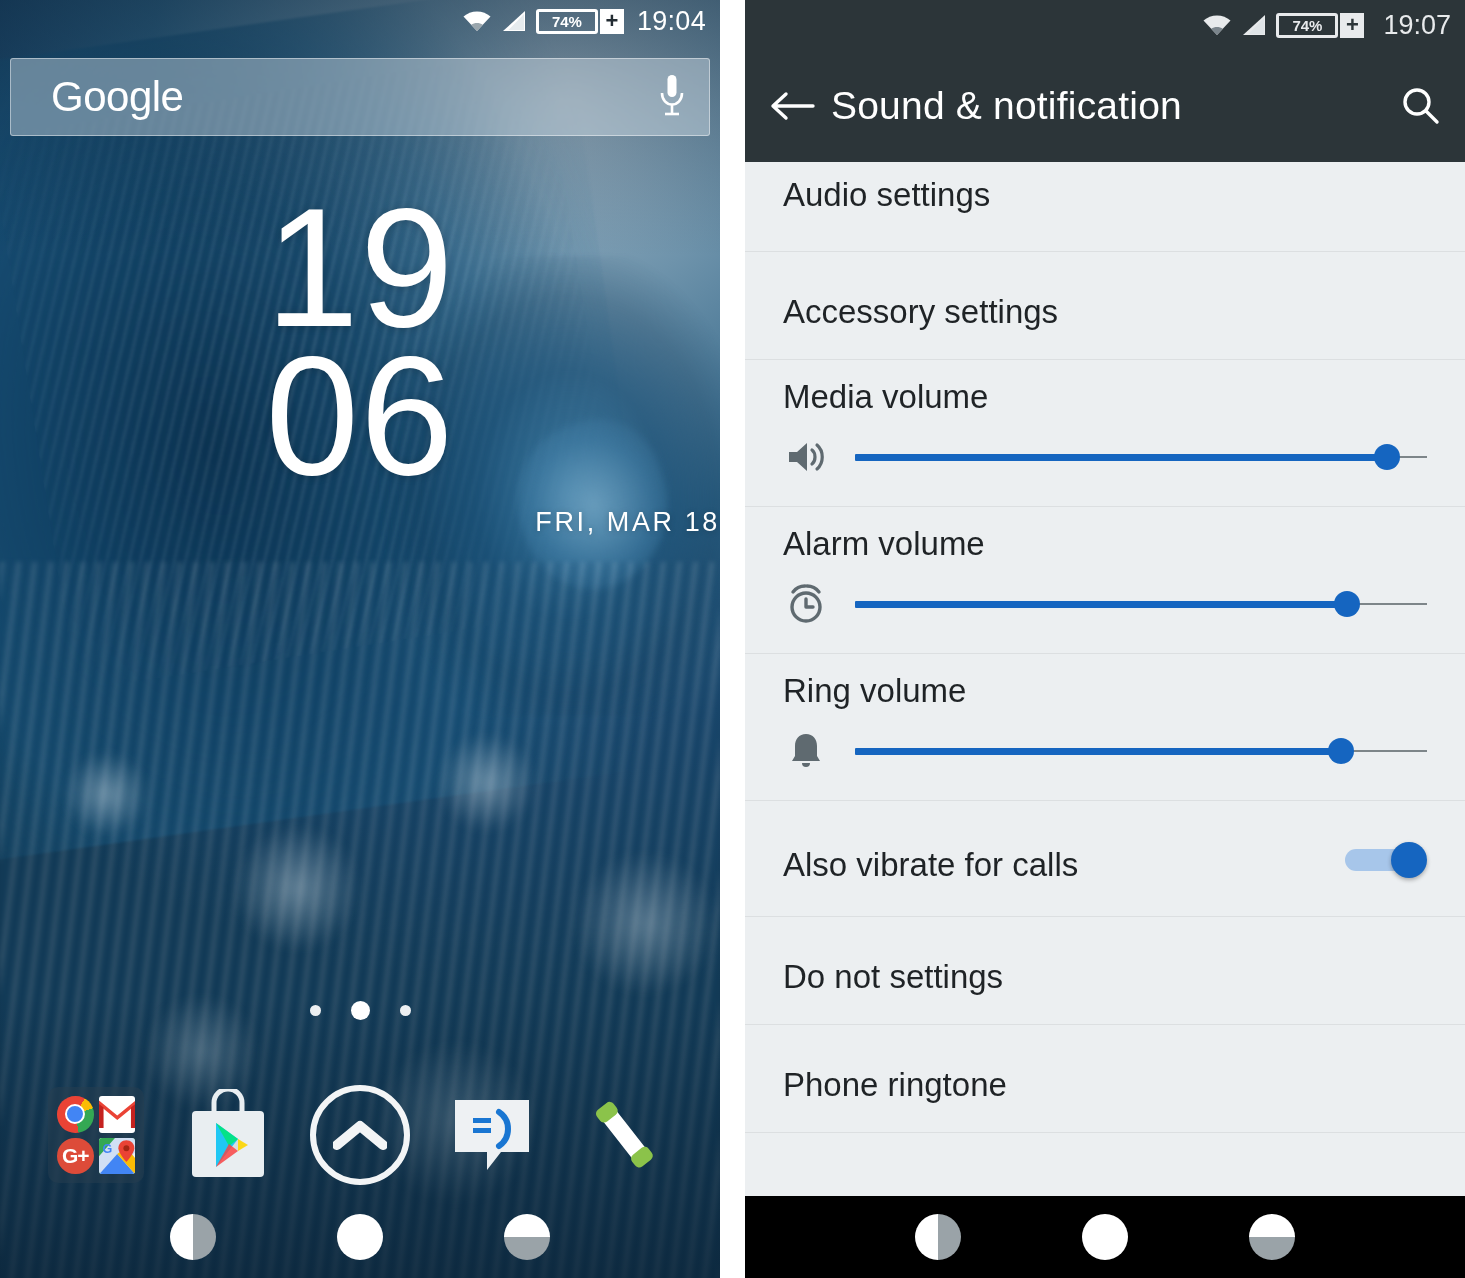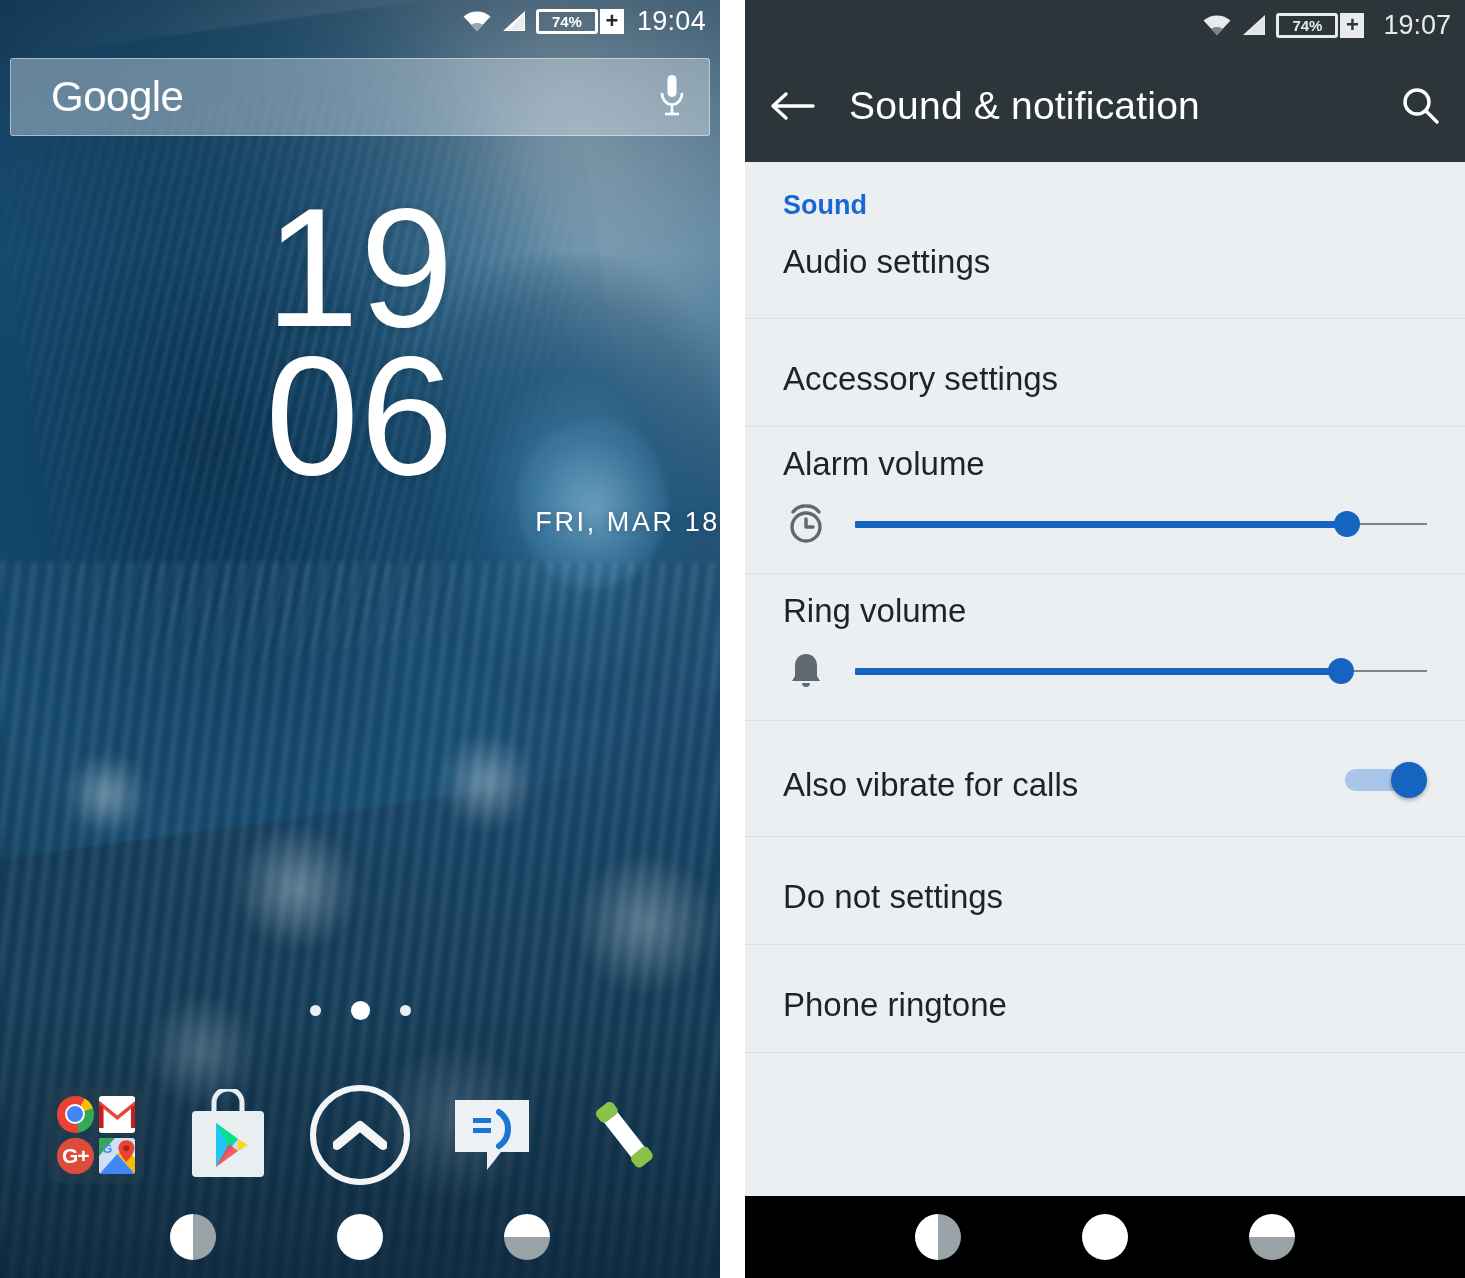--- a/index.html
+++ b/index.html
@@ -237,21 +237,21 @@
     height: 50px; background: #2c3539;
     display: flex; align-items: center; justify-content: flex-end;
     padding-right: 14px; gap: 9px; color: #e8eaec;
   }
   .set-statusbar .sb-time { font-size: 27px; margin-left: 10px; }
   .set-statusbar .batt { border-color: #e8eaec; color: #e8eaec; }
   .set-statusbar .batt-plus { background: #e8eaec; color: #2c3539; }
 
   .appbar {
     height: 112px; background: #2c3539;
-    display: flex; align-items: center; padding: 0 24px; gap: 34px;
+    display: flex; align-items: center; padding: 0 24px; gap: 16px;
   }
   .appbar-title {
     color: #ffffff; font-size: 39px; font-weight: 500; letter-spacing: 0.2px;
     flex: 1;
   }
   .ico-back { width: 46px; height: 34px; display: block; }
   .ico-search { width: 42px; height: 42px; display: block; }
 
   .set-list { background: #eceff1; }
   .section-head {
@@ -465,30 +465,46 @@
       </svg>
       <div class="appbar-title">Sound &amp; notification</div>
       <svg class="ico-search" viewBox="0 0 42 42">
         <circle cx="18" cy="17" r="12" fill="none" stroke="#ffffff" stroke-width="3.4"></circle>
         <line x1="27" y1="26" x2="38" y2="37" stroke="#ffffff" stroke-width="3.4" stroke-linecap="round"></line>
       </svg>
     </div>
 
     <div class="set-list">
 
-      <div class="section-head">Sound</div>
 
       <div class="row firstrow">
         <div class="row-title">Audio settings</div>
       </div>
 
       <div class="row simple">
         <div class="row-title">Accessory settings</div>
       </div>
 
+      <div class="row slider-row">
+        <div class="slider-label">Media volume</div>
+        <div class="slider-line">
+          <div class="slider-icon">
+            <svg viewBox="0 0 46 46">
+              <path d="M6 18 h8 L24 9 v28 L14 28 H6 Z" fill="#5f6a70"></path>
+              <path d="M29 16 C33 19 33 27 29 30" fill="none" stroke="#5f6a70" stroke-width="3.2" stroke-linecap="round"></path>
+              <path d="M34 11 C41 17 41 29 34 35" fill="none" stroke="#5f6a70" stroke-width="3.2" stroke-linecap="round"></path>
+            </svg>
+          </div>
+          <div class="slider-track">
+            <div class="track-bg"></div>
+            <div class="track-fill" style="width:93%"></div>
+            <div class="track-thumb" style="left:93%"></div>
+          </div>
+        </div>
+      </div>
 
       <div class="row slider-row">
         <div class="slider-label">Alarm volume</div>
         <div class="slider-line">
           <div class="slider-icon">
             <svg viewBox="0 0 46 46">
               <circle cx="23" cy="26" r="14" fill="none" stroke="#5f6a70" stroke-width="3.4"></circle>
               <path d="M23 18 v8 h7" fill="none" stroke="#5f6a70" stroke-width="3.4" stroke-linecap="round" stroke-linejoin="round"></path>
               <path d="M10 11 C13 7 18 5 22 5" fill="none" stroke="#5f6a70" stroke-width="3.4" stroke-linecap="round"></path>
               <path d="M36 11 C33 7 28 5 24 5" fill="none" stroke="#5f6a70" stroke-width="3.4" stroke-linecap="round"></path>

